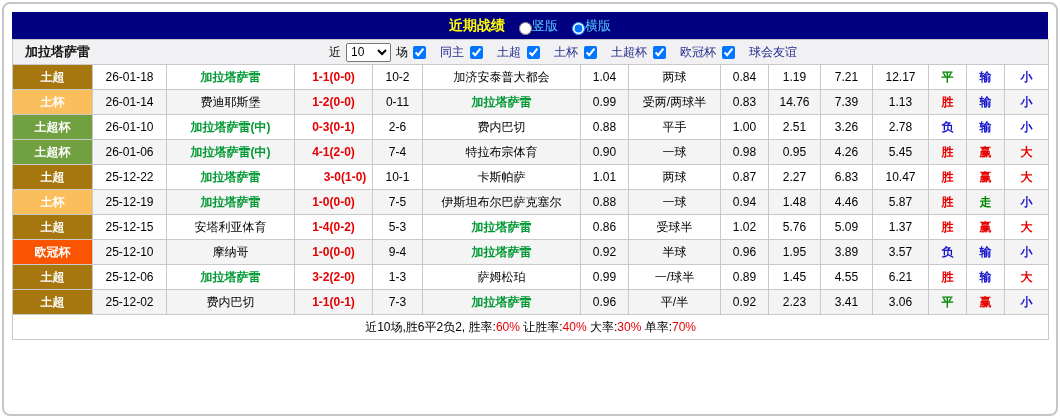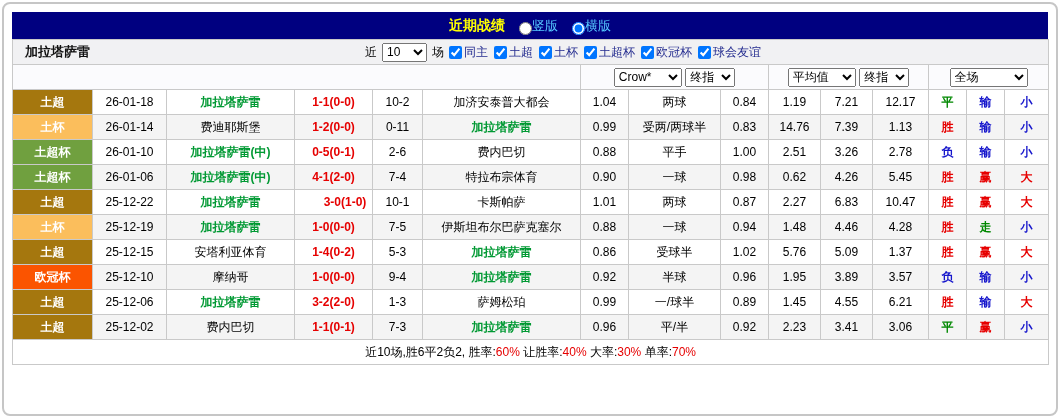--- a/index.html
+++ b/index.html
@@ -28,21 +28,21 @@
     font-size: 12px; text-align: center; color: #000;
   }
   table.results td, table.results th {
     border: 1px solid #c9c9c9; height: 25px; padding: 0 2px;
     overflow: hidden; white-space: nowrap;
   }
   td.filter-td { height: 24px; background: #f1f1f3; }
   .filterflex { display: flex; align-items: center; padding: 0 10px; }
   .team { font-weight: bold; font-size: 13px; color: #111; }
   .fgroup { margin: 0 auto; display: flex; align-items: center; gap: 5px; font-size: 12px; }
-  .fgroup .cb { display: inline-flex; align-items: center; gap: 2px; color: #222a8e; cursor: pointer; }
+  .fgroup .cb { display: inline-flex; align-items: center; gap: 14px; color: #222a8e; cursor: pointer; }
   .fgroup input[type="checkbox"] { margin: 0; width: 13px; height: 13px; }
 
   td.sel-td { height: 26px; background: #fbfbfd; }
   select { font-size: 12px; height: 19px; font-family: "Liberation Sans", "DejaVu Sans", sans-serif; }
   .sel-recent { width: 45px; }
   .sel-bookmaker, .sel-average { width: 68px; }
   .sel-stage { width: 50px; }
   .sel-scope { width: 78px; }
 
   tr.headrow th { background: #e3e3f2; font-weight: bold; font-size: 12px; height: 24px; }
@@ -128,44 +128,20 @@
                   <label class="cb">
                     <input type="checkbox" checked="" style="">
                     <span>球会友谊</span>
                   </label>
                 </span>
             </div>
           </div>
         </td>
       </tr>
 
-      <tr>
-        <td colspan="6" class="sel-td"></td>
-        <td colspan="3" class="sel-td">
-          <select class="sel-bookmaker">
-            <option>Crow*</option>
-          </select>
-          <select class="sel-stage">
-            <option>终指</option>
-          </select>
-        </td>
-        <td colspan="3" class="sel-td">
-          <select class="sel-average">
-            <option>平均值</option>
-          </select>
-          <select class="sel-stage">
-            <option>终指</option>
-          </select>
-        </td>
-        <td colspan="3" class="sel-td">
-          <select class="sel-scope">
-            <option>全场</option>
-          </select>
-        </td>
-      </tr>
 
     </tbody>
 
     <tbody class="data">
         <tr class="odd">
           <td class="type-cell" style="background-color: rgb(165, 119, 14);">土超</td>
           <td>26-01-18</td>
           <td class="focus-team" style="color: rgb(0, 153, 51);">加拉塔萨雷</td>
           <td class="score-cell" style="color: rgb(230, 0, 0);">1-1(0-0)</td>
           <td>10-2</td>
@@ -194,21 +170,21 @@
           <td>7.39</td>
           <td>1.13</td>
           <td class="res" style="color: rgb(230, 0, 0);">胜</td>
           <td class="res" style="color: rgb(22, 22, 204);">输</td>
           <td class="res" style="color: rgb(22, 22, 204);">小</td>
         </tr>
         <tr class="odd">
           <td class="type-cell" style="background-color: rgb(112, 160, 63);">土超杯</td>
           <td>26-01-10</td>
           <td class="focus-team" style="color: rgb(0, 153, 51);">加拉塔萨雷(中)</td>
-          <td class="score-cell" style="color: rgb(230, 0, 0);">0-5(0-1)</td>
+          <td class="score-cell" style="color: rgb(230, 0, 0);">0-3(0-1)</td>
           <td>2-6</td>
           <td>费内巴切</td>
           <td>0.88</td>
           <td>平手</td>
           <td>1.00</td>
           <td>2.51</td>
           <td>3.26</td>
           <td>2.78</td>
           <td class="res" style="color: rgb(22, 22, 204);">负</td>
           <td class="res" style="color: rgb(22, 22, 204);">输</td>
@@ -217,21 +193,21 @@
         <tr class="even">
           <td class="type-cell" style="background-color: rgb(112, 160, 63);">土超杯</td>
           <td>26-01-06</td>
           <td class="focus-team" style="color: rgb(0, 153, 51);">加拉塔萨雷(中)</td>
           <td class="score-cell" style="color: rgb(230, 0, 0);">4-1(2-0)</td>
           <td>7-4</td>
           <td>特拉布宗体育</td>
           <td>0.90</td>
           <td>一球</td>
           <td>0.98</td>
-          <td>0.62</td>
+          <td>0.95</td>
           <td>4.26</td>
           <td>5.45</td>
           <td class="res" style="color: rgb(230, 0, 0);">胜</td>
           <td class="res" style="color: rgb(230, 0, 0);">赢</td>
           <td class="res" style="color: rgb(230, 0, 0);">大</td>
         </tr>
         <tr class="odd">
           <td class="type-cell" style="background-color: rgb(165, 119, 14);">土超</td>
           <td>25-12-22</td>
           <td class="focus-team" style="color: rgb(0, 153, 51);">加拉塔萨雷</td>
@@ -253,21 +229,21 @@
           <td>25-12-19</td>
           <td class="focus-team" style="color: rgb(0, 153, 51);">加拉塔萨雷</td>
           <td class="score-cell" style="color: rgb(230, 0, 0);">1-0(0-0)</td>
           <td>7-5</td>
           <td>伊斯坦布尔巴萨克塞尔</td>
           <td>0.88</td>
           <td>一球</td>
           <td>0.94</td>
           <td>1.48</td>
           <td>4.46</td>
-          <td>4.28</td>
+          <td>5.87</td>
           <td class="res" style="color: rgb(230, 0, 0);">胜</td>
           <td class="res" style="color: rgb(0, 136, 0);">走</td>
           <td class="res" style="color: rgb(22, 22, 204);">小</td>
         </tr>
         <tr class="odd">
           <td class="type-cell" style="background-color: rgb(165, 119, 14);">土超</td>
           <td>25-12-15</td>
           <td>安塔利亚体育</td>
           <td class="score-cell" style="color: rgb(230, 0, 0); text-align: center;">1-4(0-2)</td>
           <td>5-3</td>

